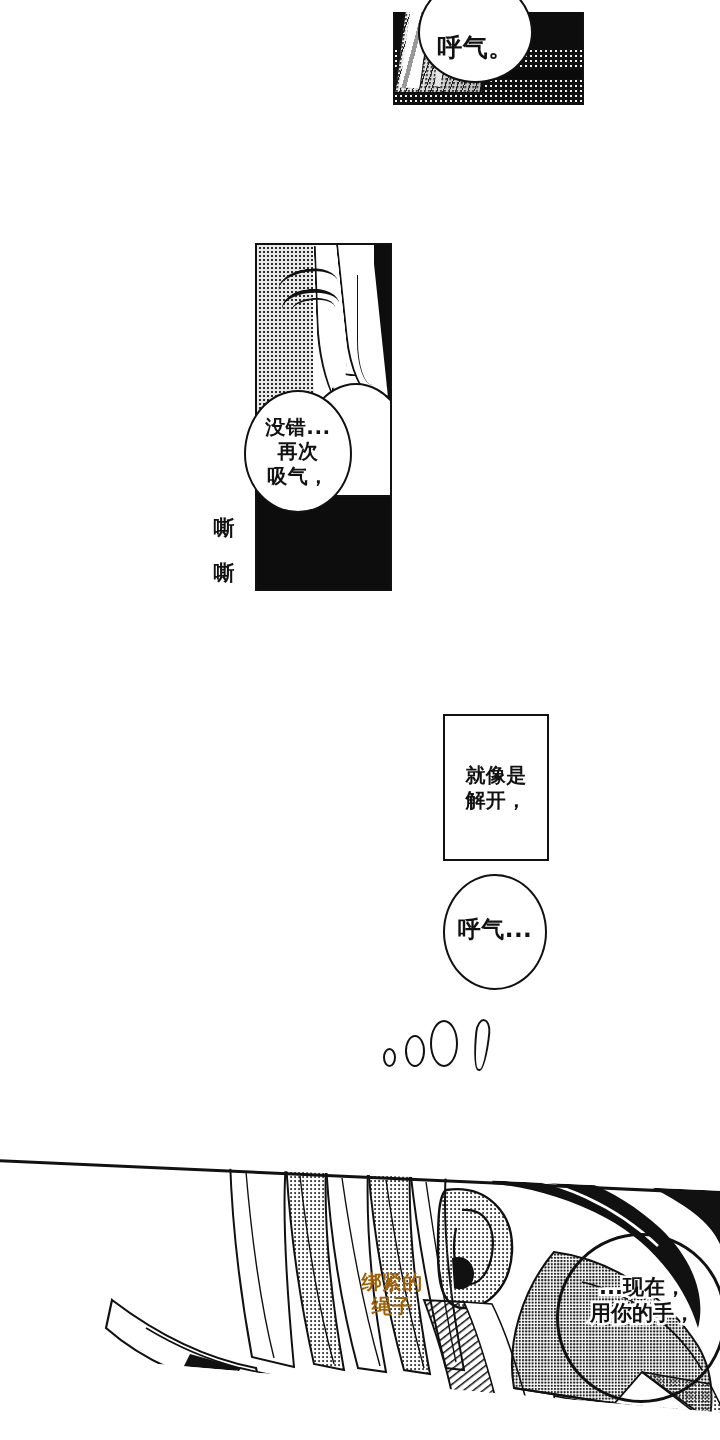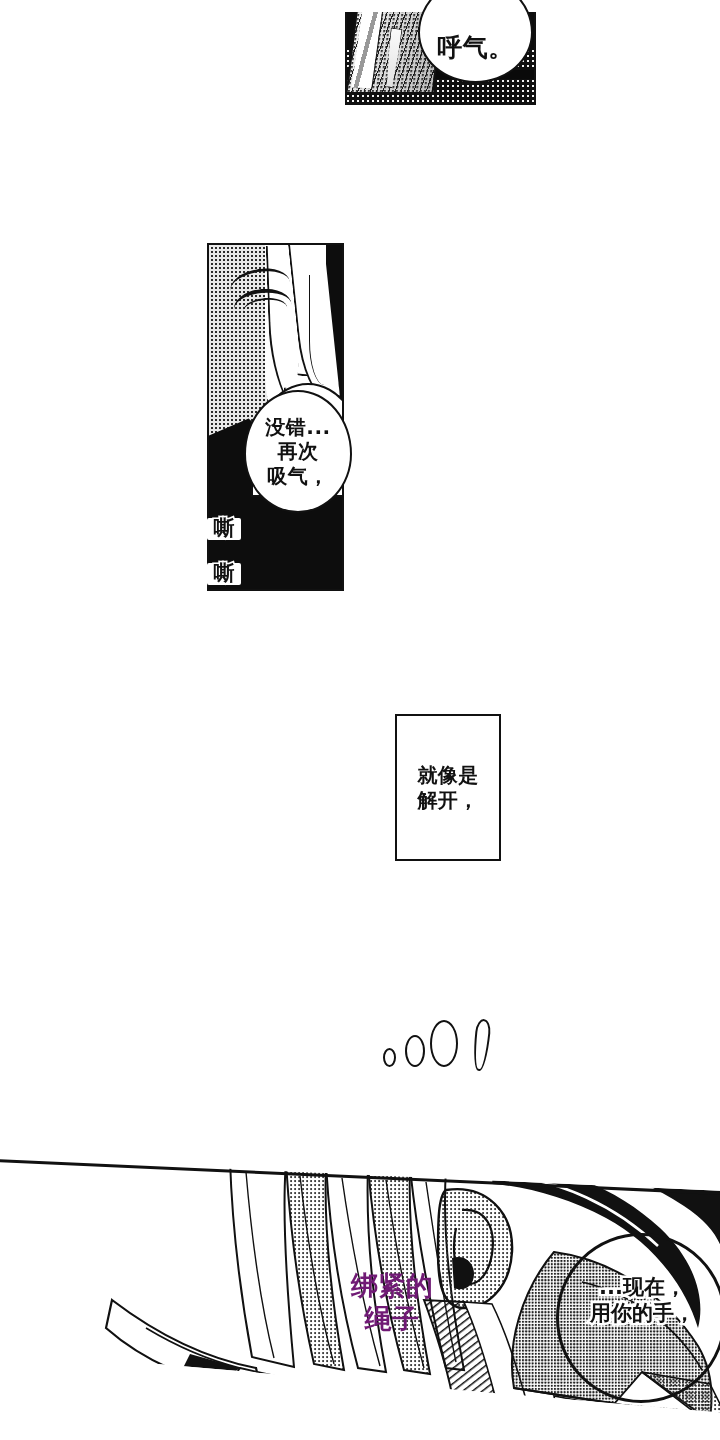--- a/index.html
+++ b/index.html
@@ -22,20 +22,21 @@
     height: 1440px;
     background: #ffffff;
   }
 
   
   .panel {
     position: absolute;
     overflow: hidden;
     background: #ffffff;
     box-sizing: border-box;
+    margin-left: 48px;
   }
 
   
   #panel-1 {
     left: 345px;
     top: 0px;
     width: 191px;
     height: 93px;
     border: 2px solid #111;
     border-top: none;
@@ -409,25 +410,25 @@
     paint-order: stroke fill;
   }
 
   #p4-caption {
     position: absolute;
     left: 332px;
     top: 1258px;
     width: 120px;
     z-index: 12;
     text-align: center;
-    font-size: 27px;
+    font-size: 20px;
     font-weight: 700;
     line-height: 1.22;
     white-space: pre-line;
-    color: #701a75;
+    color: #a16207;
     letter-spacing: .4px;
   }
 </style>
 </head>
 <body>
 
 <div class="page">
 
   <div class="panel" id="panel-1">
     <div class="p1-halftone"></div>
@@ -464,20 +465,23 @@
   <div id="sfx-hiss">
     <span>嘶</span>
     <span>嘶</span>
   </div>
 
   <div class="panel" id="panel-3">
     <span class="boxtxt">就像是
 解开，</span>
   </div>
 
+  <div class="bubble" id="bubble-exhale">
+    <span class="btxt">呼气...</span>
+  </div>
   <div class="tail-dot" id="tail-d4"></div>
   <div class="tail-dot" id="tail-d3"></div>
   <div class="tail-dot" id="tail-d2"></div>
   <div class="tail-dot" id="tail-d1"></div>
 
   <div id="panel-4">
 
     <svg width="732" height="320" viewBox="0 0 732 320" style="position:absolute;left:0;top:0;">
       <defs>
         <pattern id="dots" width="4" height="4" patternUnits="userSpaceOnUse">

